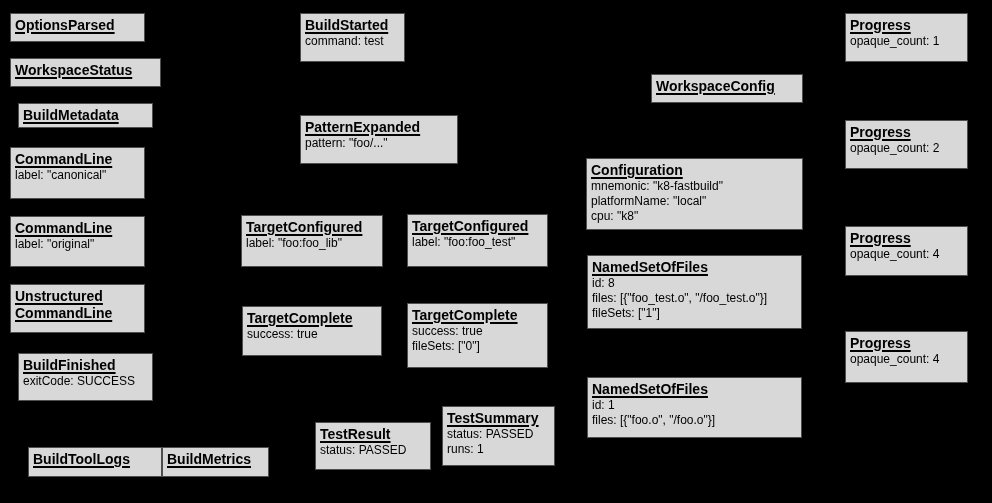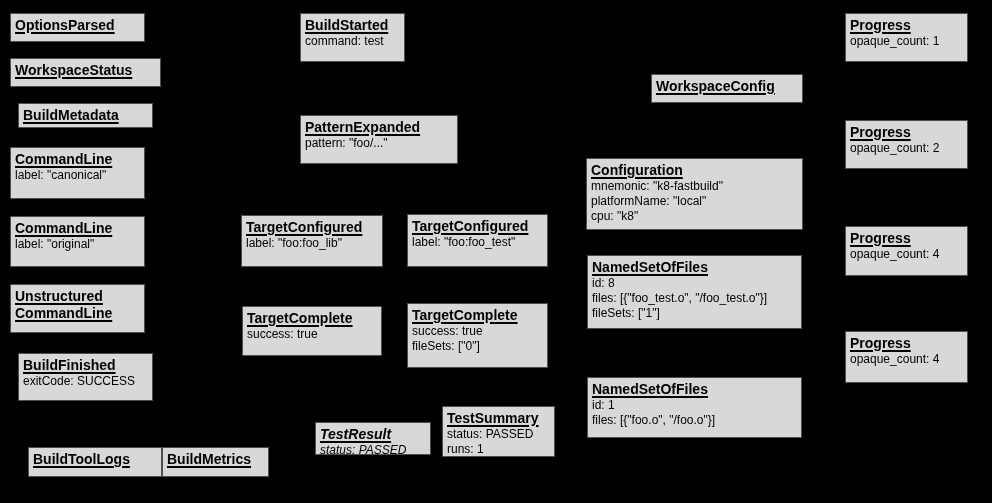--- a/index.html
+++ b/index.html
@@ -119,27 +119,27 @@
         <div class="field">success: true</div>
       </div>
   </div>
     <div class="node" style="left: 407px; top: 303px; width: 141px; height: 65px;">
     <div class="node-title"><span class="u">TargetComplete</span></div>
     <div class="node-body">
         <div class="field">success: true</div>
         <div class="field">fileSets: ["0"]</div>
       </div>
   </div>
-    <div class="node" style="left: 315px; top: 422px; width: 116px; height: 33px; font-style: italic;">
+    <div class="node" style="left: 315px; top: 422px; width: 116px; height: 48px;">
     <div class="node-title"><span class="u">TestResult</span></div>
     <div class="node-body">
         <div class="field">status: PASSED</div>
       </div>
   </div>
-    <div class="node" style="left: 442px; top: 406px; width: 113px; height: 51px;">
+    <div class="node" style="left: 442px; top: 406px; width: 113px; height: 60px;">
     <div class="node-title"><span class="u">TestSummary</span></div>
     <div class="node-body">
         <div class="field">status: PASSED</div>
         <div class="field">runs: 1</div>
       </div>
   </div>
     <div class="node" style="left: 651px; top: 74px; width: 152px; height: 29px;">
     <div class="node-title"><span class="u">WorkspaceConfig</span></div>
 
   </div>

